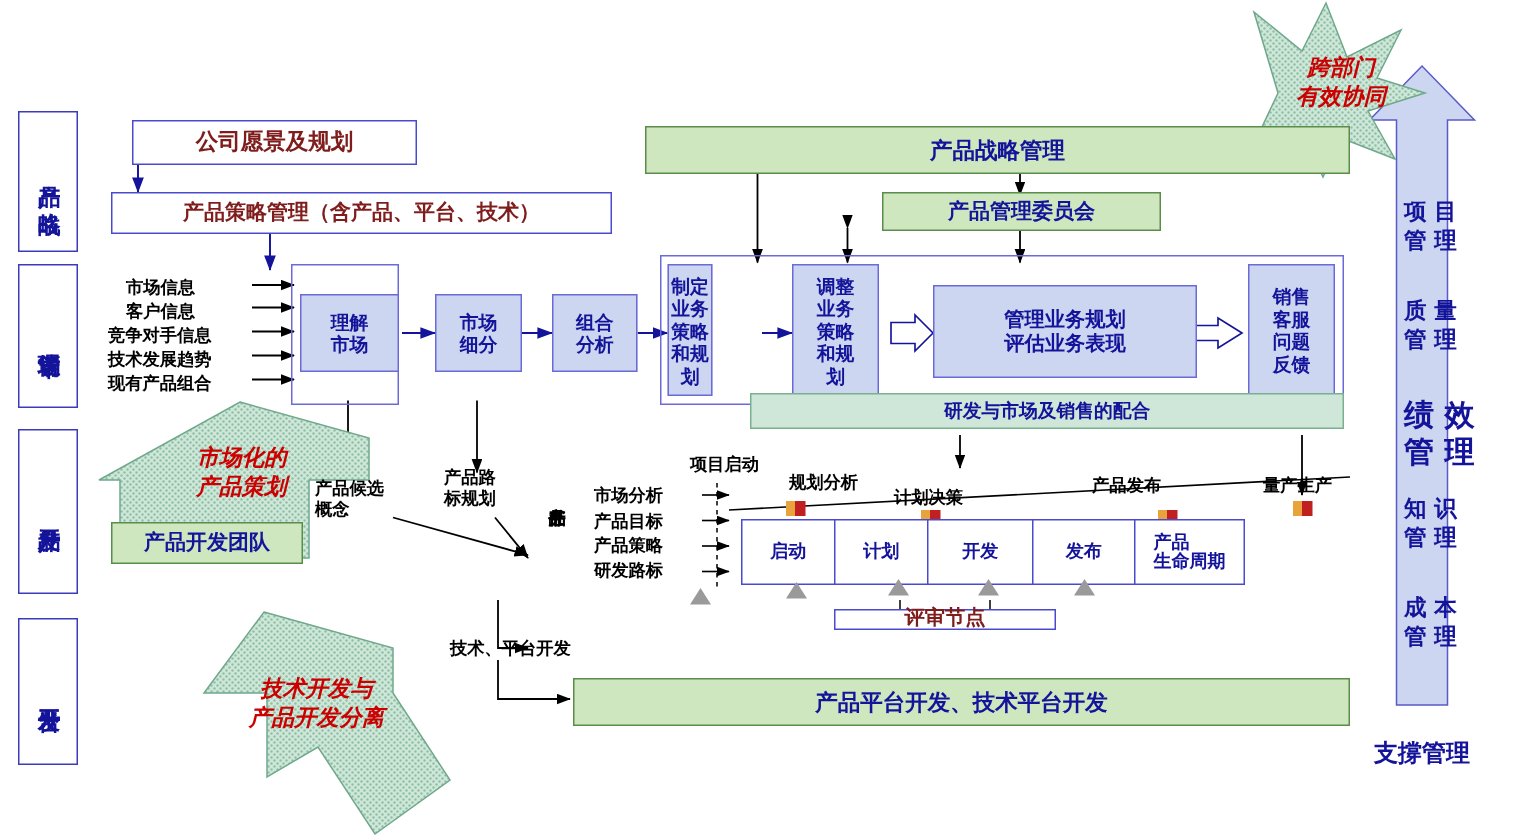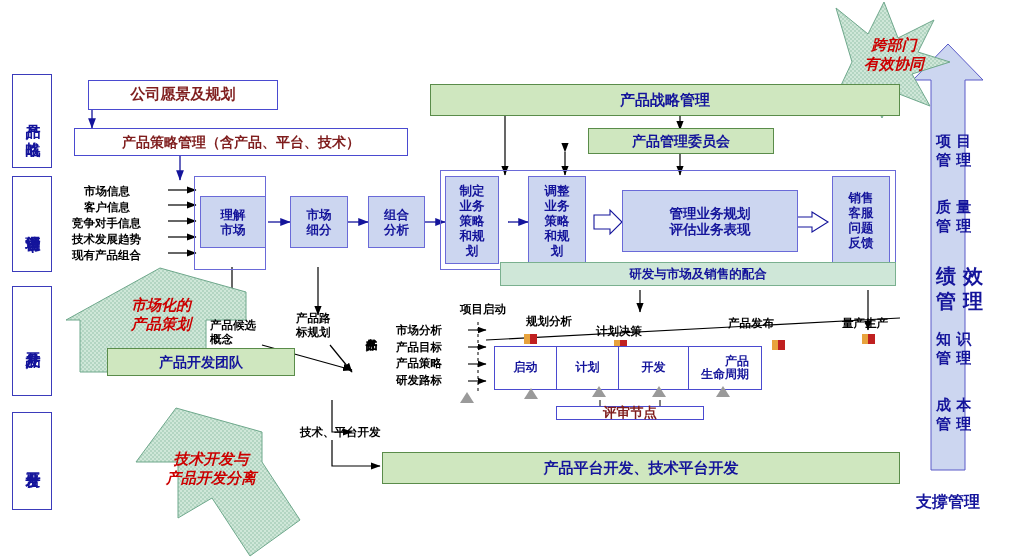--- a/index.html
+++ b/index.html
@@ -24,21 +24,21 @@
   .vtext{writing-mode:vertical-rl;text-orientation:upright;}
   .grpbox{position:absolute;border:1px solid #6a6ad8;background:transparent;box-sizing:border-box;}
   .hband{position:absolute;background:#cfe7d8;border:1px solid #7ab08f;box-sizing:border-box;
          color:#14149b;font-size:12.5px;font-weight:bold;display:flex;align-items:center;justify-content:center;}
   .redtxt{position:absolute;color:#cc0000;font-weight:bold;font-style:italic;font-size:15px;
           line-height:1.25;text-align:center;white-space:pre-line;z-index:6;}
   svg.ov{position:absolute;left:0;top:0;width:1024px;height:558px;pointer-events:none;}
   .phaseboxes{position:absolute;display:flex;}
   .phase{border:1px solid #4a4ad0;border-right:none;background:#fff;color:#14149b;
          font-size:12px;font-weight:bold;display:flex;align-items:center;justify-content:center;
-         text-align:right;line-height:1.1;box-sizing:border-box;}
+         text-align:left;line-height:1.1;box-sizing:border-box;}
   .phase:last-child{border-right:1px solid #4a4ad0;}
   .mstone{position:absolute;width:13px;height:10px;box-sizing:border-box;}
   .mstone .l{position:absolute;left:0;top:0;width:6px;height:10px;background:#e8a33d;}
   .mstone .r{position:absolute;left:6px;top:0;width:7px;height:10px;background:#c02020;}
   .tri{position:absolute;width:0;height:0;border-left:7px solid transparent;
        border-right:7px solid transparent;border-bottom:11px solid #9a9a9a;}
 </style>
 </head>
 <body>
 
@@ -160,21 +160,21 @@
 市场</span>
 </div>
 <div class="pbox" style="left:290px;top:196px;width:58px;height:52px;">
   <span style="white-space:pre-line;">市场
 细分</span>
 </div>
 <div class="pbox" style="left:368px;top:196px;width:57px;height:52px;">
   <span style="white-space:pre-line;">组合
 分析</span>
 </div>
-<div class="pbox" style="left:445px;top:176px;width:54px;height:88px;">
+<div class="pbox" style="left:445px;top:176px;width:30px;height:88px;">
   <span style="white-space:pre-line;">制定
 业务
 策略
 和规
 划</span>
 </div>
 <div class="pbox" style="left:528px;top:176px;width:58px;height:88px;text-align:center;">
   <span style="white-space:pre-line;">调整
 业务
 策略
@@ -201,21 +201,21 @@
 概念</div>
 <div class="plain" style="left:296px;top:311px;">产品路
 标规划</div>
 <div class="plain" style="left:364px;top:330px;writing-mode:vertical-rl;text-orientation:upright;">产品任务书</div>
 <div class="plain" style="left:396px;top:322px;line-height:1.45;">市场分析
 产品目标
 产品策略
 研发路标</div>
 <div class="plain" style="left:300px;top:425px;">技术、平台开发</div>
 
-<div class="gbox" style="left:74px;top:348px;width:188px;height:28px;font-size:14px;margin-left:33px;">
+<div class="gbox" style="left:74px;top:348px;width:128px;height:28px;font-size:14px;">
   <span>产品开发团队</span>
 </div>
 
 <div class="gbox" style="left:382px;top:452px;width:518px;height:32px;">
   <span>产品平台开发、技术平台开发</span>
 </div>
 
 <div class="box" style="left:556px;top:406px;width:148px;height:14px;font-size:13.5px;">
   <span>评审节点</span>
 </div>
@@ -245,20 +245,23 @@
 
 <div class="phaseboxes" style="left:494px;top:346px;height:44px;">
   <div class="phase" style="width:62px;height:44px;">
     <span>启动</span>
   </div>
   <div class="phase" style="width:62px;height:44px;">
     <span>计划</span>
   </div>
   <div class="phase" style="width:70px;height:44px;">
     <span>开发</span>
+  </div>
+  <div class="phase" style="width:68px;height:44px;">
+    <span>发布</span>
   </div>
   <div class="phase" style="width:74px;height:44px;">
     <span style="white-space:pre-line;">产品
 生命周期</span>
   </div>
 </div>
 
 <div class="tri" style="left:460px;top:392px;"></div>
 <div class="tri" style="left:524px;top:388px;"></div>
 <div class="tri" style="left:592px;top:386px;"></div>

